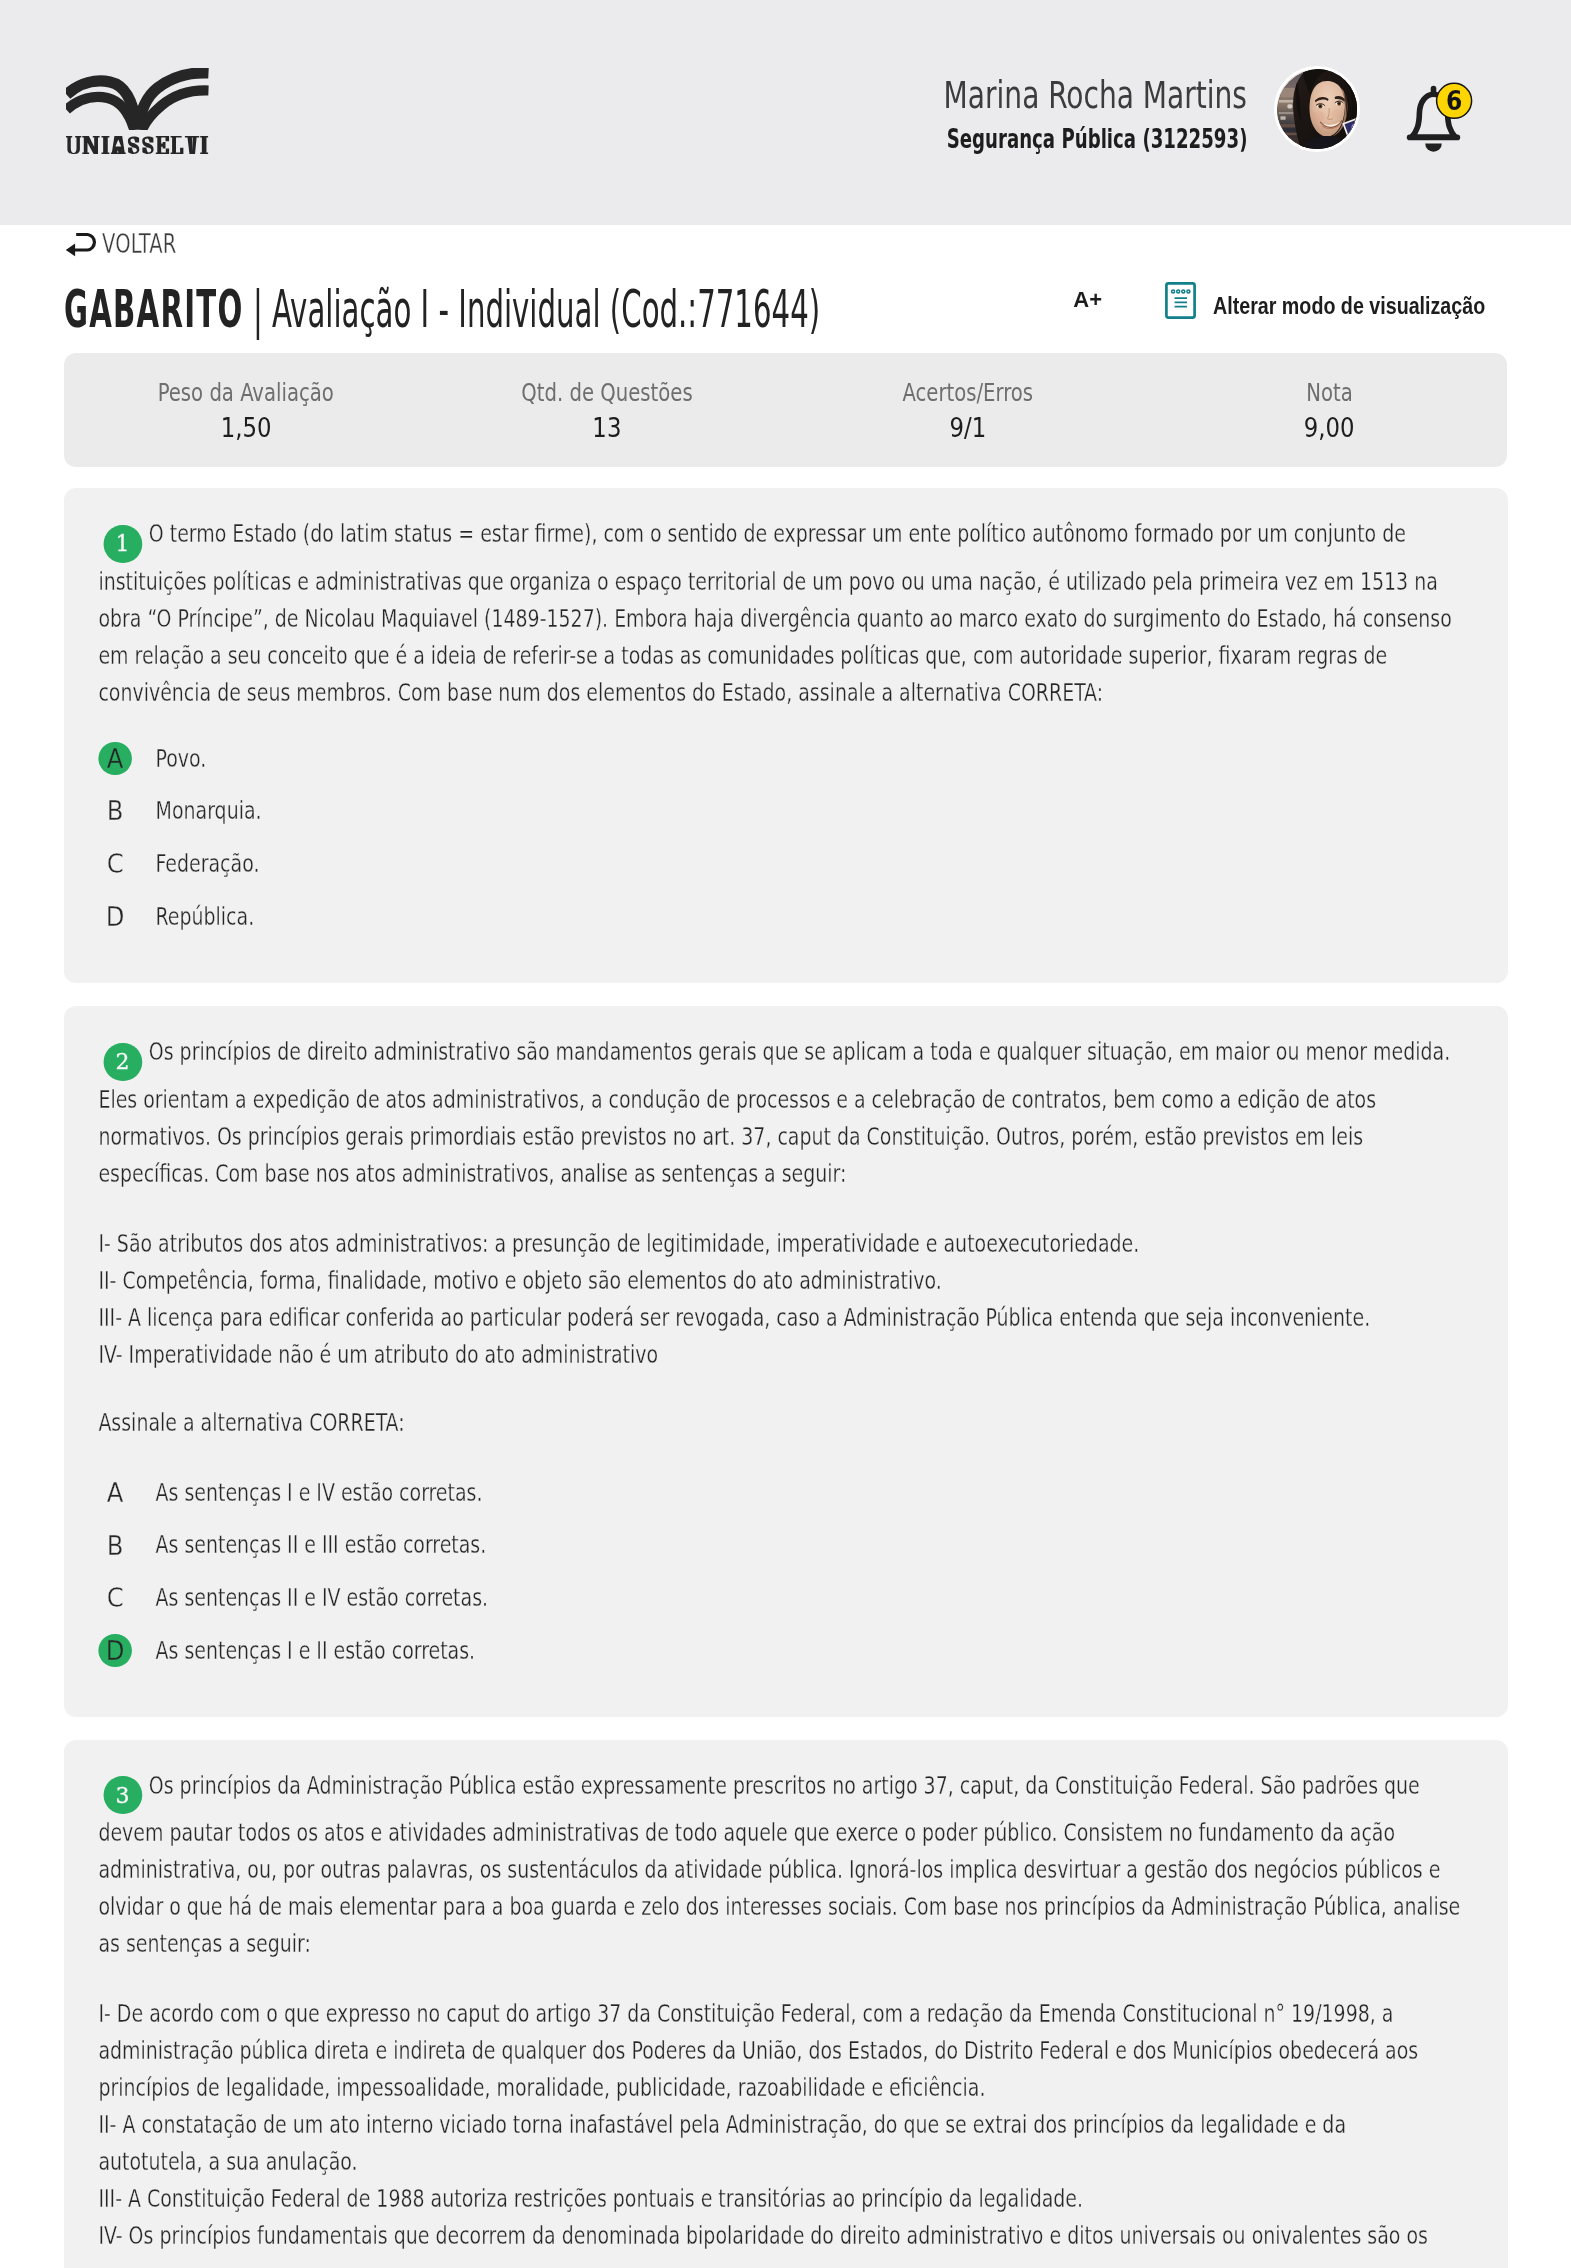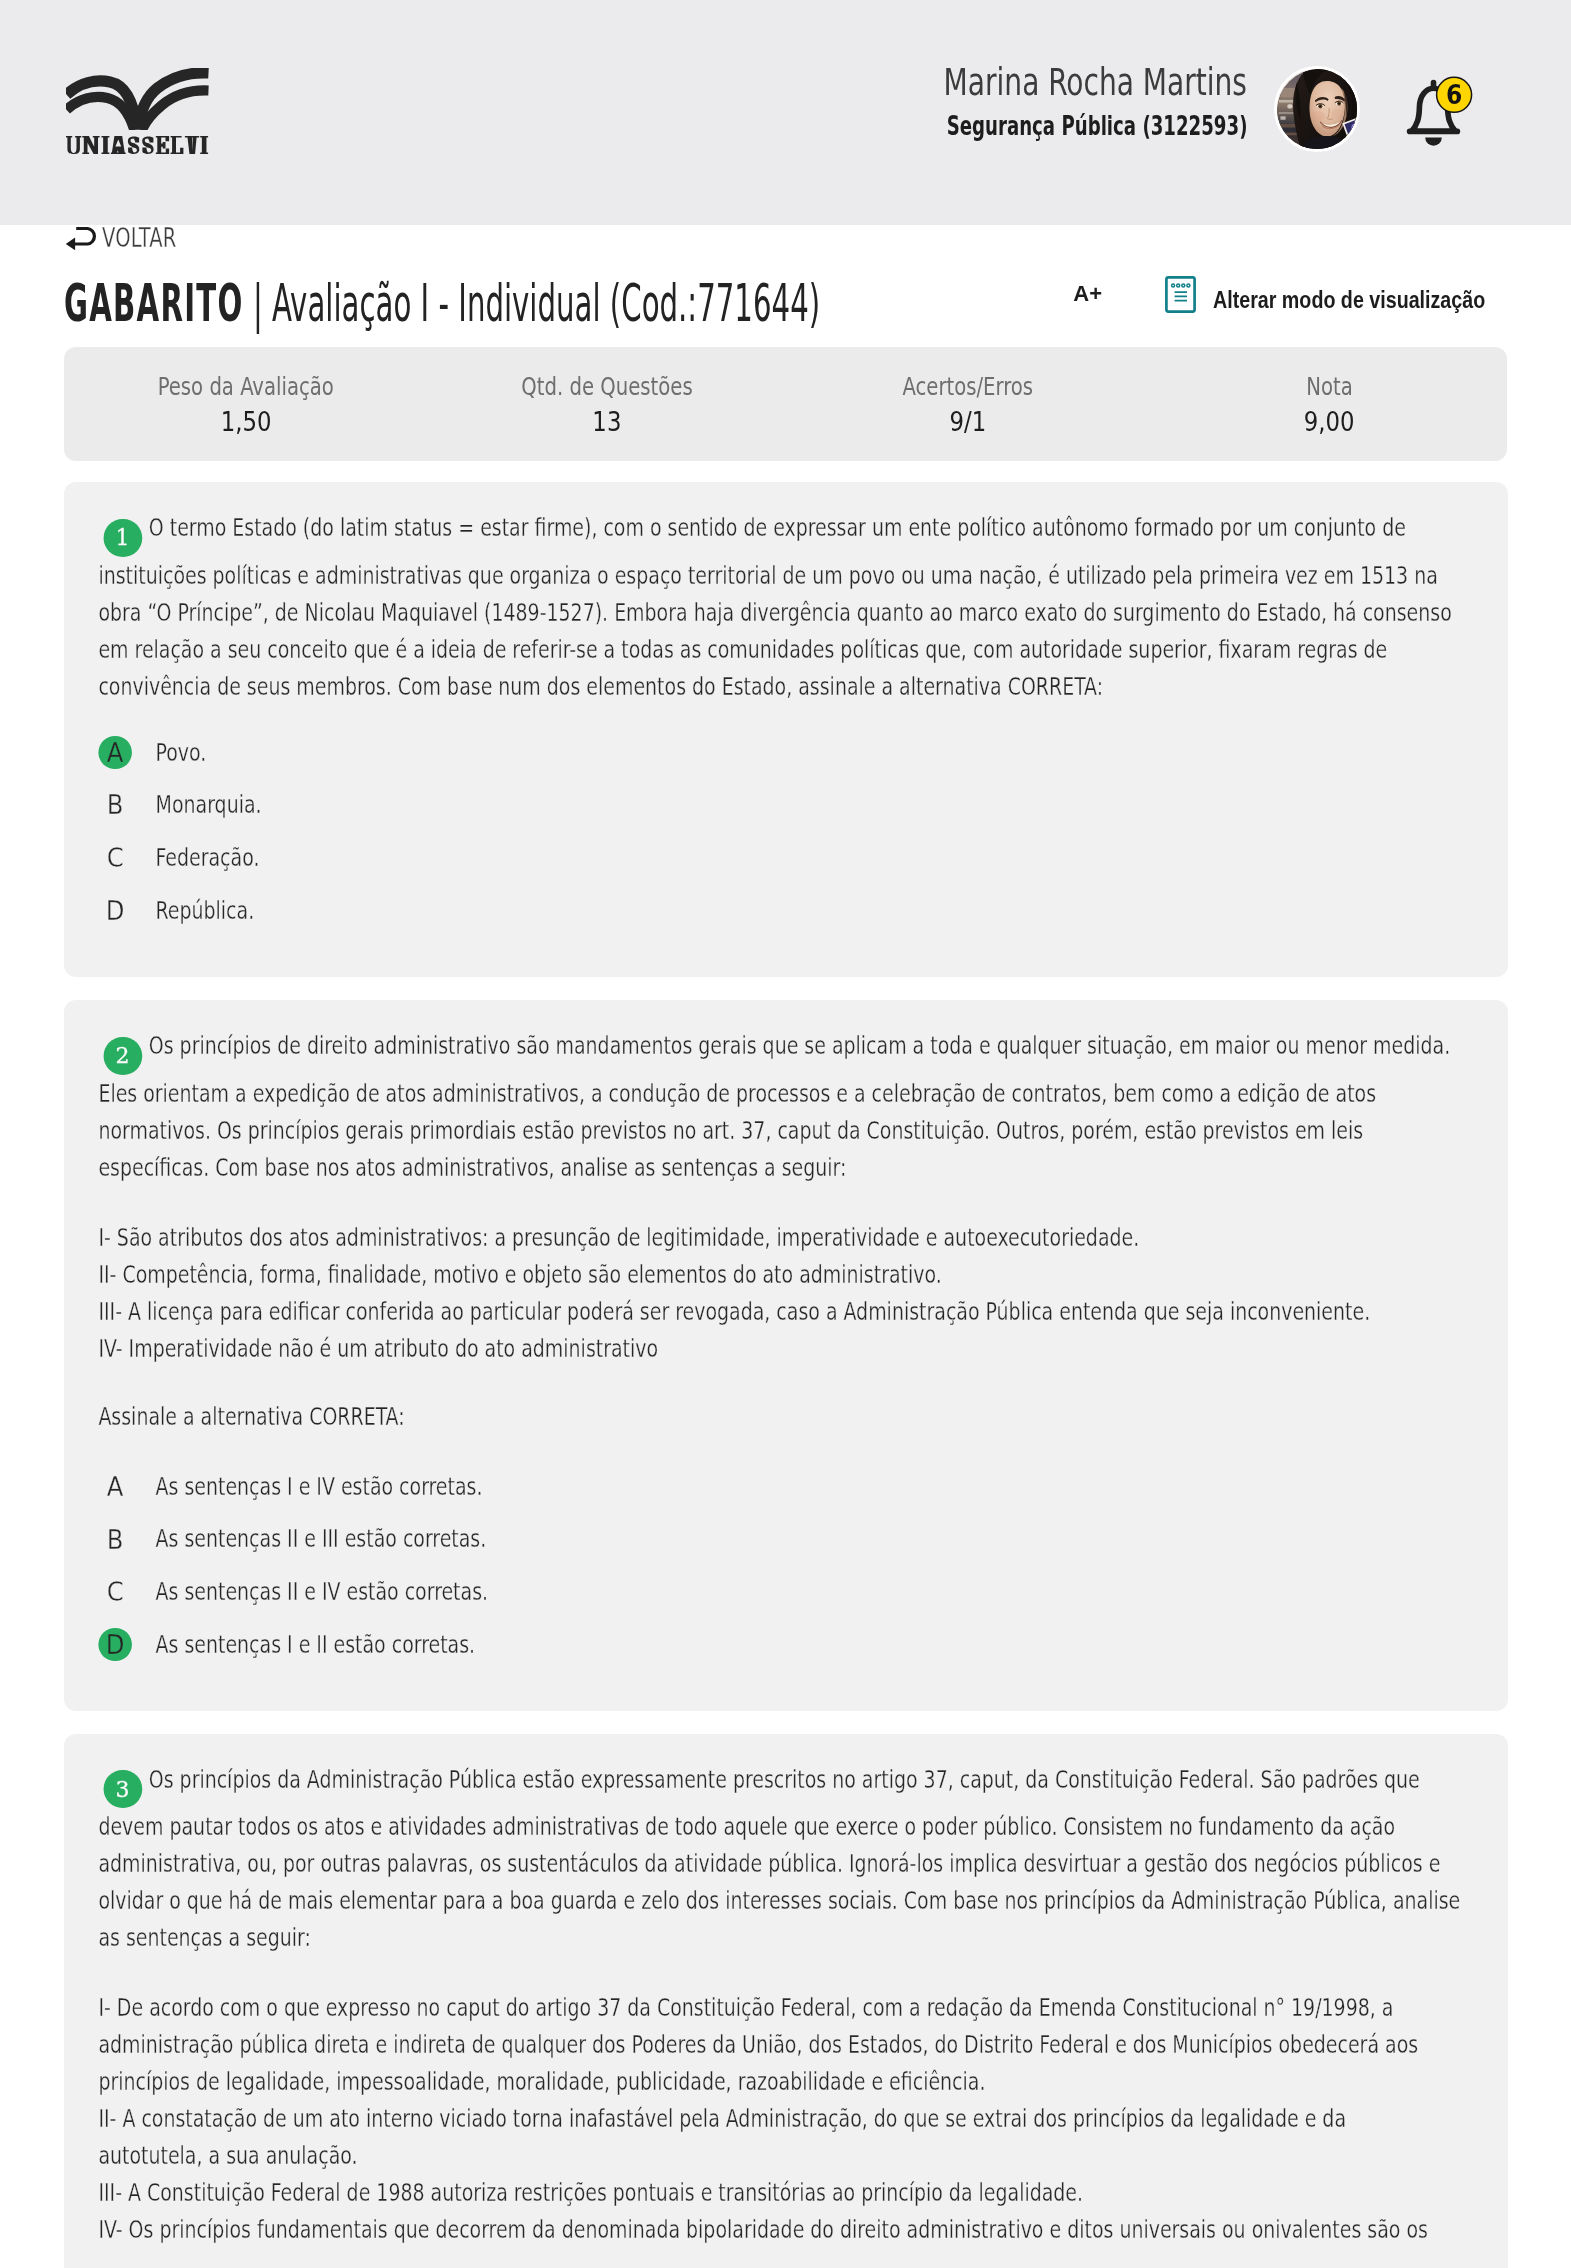--- a/index.html
+++ b/index.html
@@ -19,41 +19,41 @@
   }
   .logo-wrap { position:absolute; left:66px; top:68px; width:170px; }
   .logo-svg { display:block; }
   .logo-word {
     margin-top:6px; margin-left:0px; width:200px; height:20px; position:relative;
   }
   .logo-word svg { position:absolute; left:0; top:0; }
 
   .hdr-right {
     position:absolute; right:97.2px; top:66px;
-    display:flex; align-items:flex-start;
+    display:flex; align-items:flex-end;
   }
   .user-block { text-align:right; margin-right:27px; padding-top:0px; }
   .user-name-w { width:340px; height:34px; position:relative; }
   .user-name-w > div, .user-course-w > div { position:absolute; right:0; top:0; }
   .user-name { font-size:36.4px; color:#3c3c3c; font-weight:400; line-height:34px;
                white-space:nowrap; transform:scaleX(0.857); transform-origin:right top; }
   .user-course-w { margin-top:12px; width:340px; height:27px; position:relative; }
   .user-course { font-size:27px; color:#1d1d1d; font-weight:700; line-height:27px;
                  white-space:nowrap; font-family:"DejaVu Sans Condensed","DejaVu Sans",sans-serif;
                  transform:scaleX(0.7474); transform-origin:right top; }
   .avatar {
     width:86px; height:86px; border-radius:50%; overflow:hidden;
     border:3px solid #ffffff; flex:0 0 auto; background:#d9d1c9;
   }
   .bell-wrap { margin-left:45.5px; position:relative; width:68px; height:75px; margin-top:5px;}
   .badge-num { font-family:"DejaVu Sans Condensed","DejaVu Sans",sans-serif; font-size:26px; font-weight:700; fill:#141414; }
 
   
   .main { padding:0 64px; }
-  .voltar { display:flex; align-items:flex-start; margin-top:0; width:220px;}
+  .voltar { display:flex; align-items:flex-start; margin-top:6px; width:220px;}
   .voltar-ico { margin-right:3px; flex:0 0 auto; margin-top:1px; }
   .voltar-text-w { width:110px; height:26px; position:relative; }
   .voltar-text { position:absolute; left:0; top:0; font-size:26px; color:#3d3d3d; letter-spacing:0.2px; font-weight:400;
                  line-height:26px; -webkit-text-stroke:0.3px #ffffff;
                  transform:scaleX(0.835); transform-origin:left top; }
 
   .title-row { position:relative; margin-top:21px; height:62px; }
   .title-w { position:absolute; left:0; top:0; width:1000px; }
   .title { font-size:51.7px; color:#232323; font-weight:400; white-space:nowrap; line-height:62px;
            transform:scaleX(0.6283); transform-origin:left center; }

